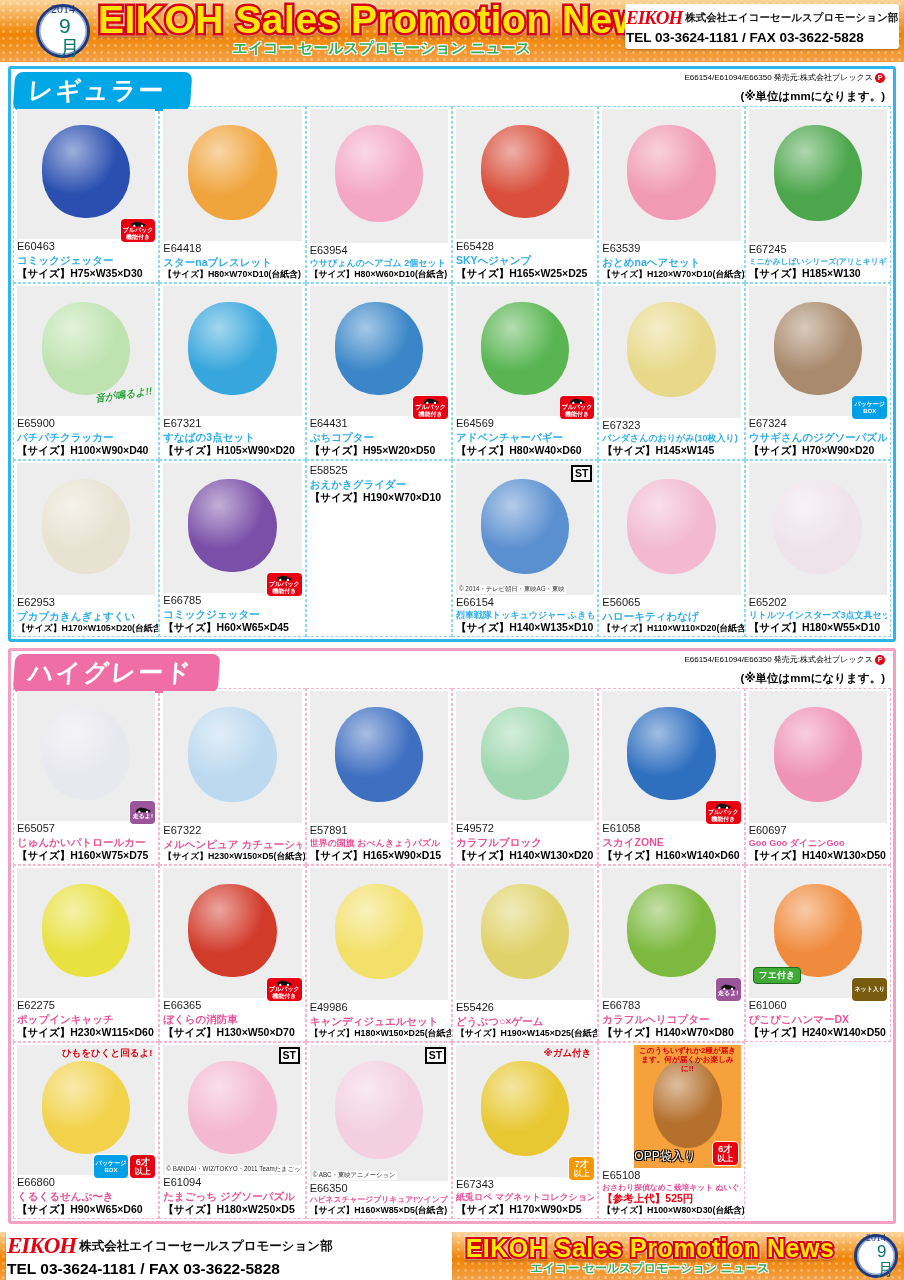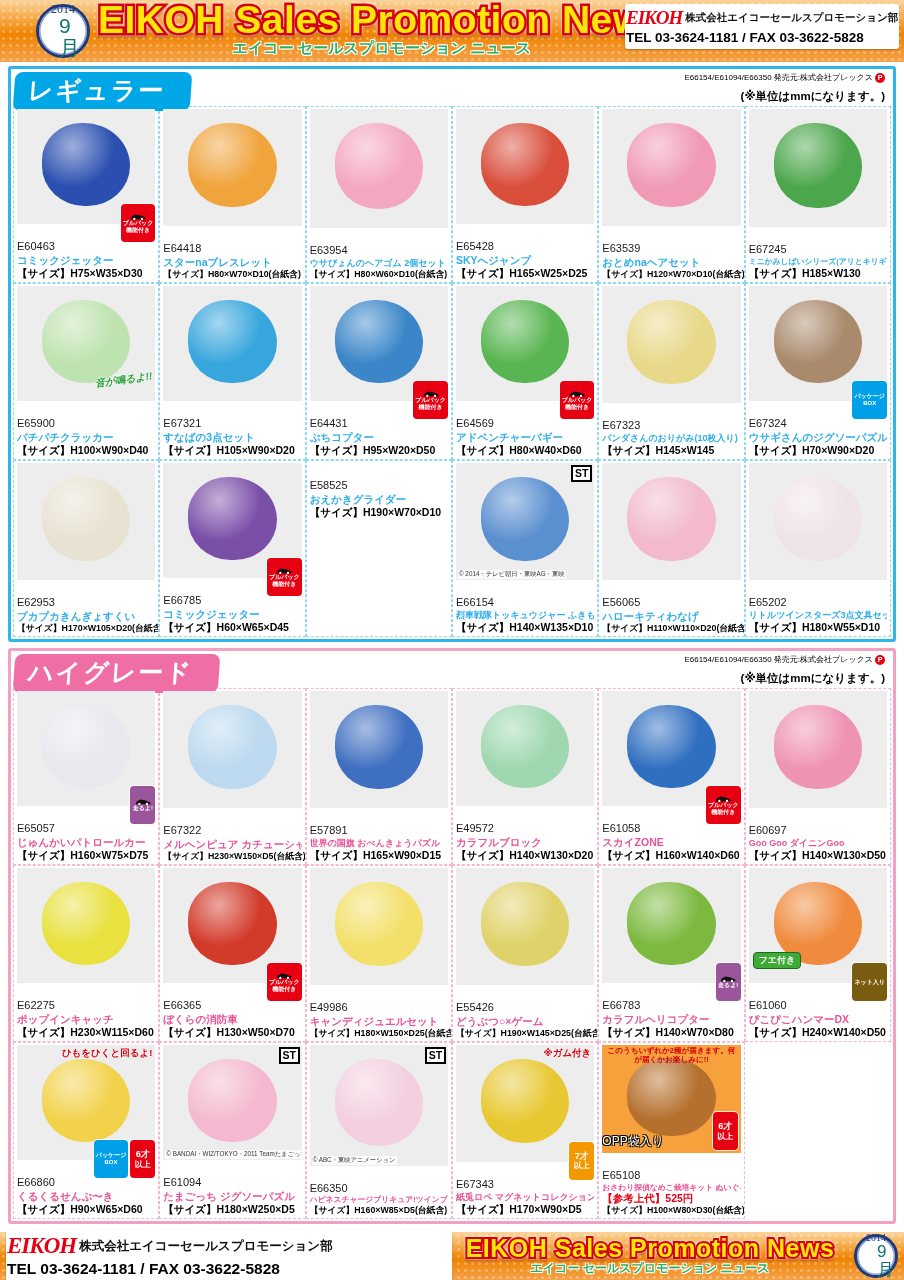--- a/index.html
+++ b/index.html
@@ -64,33 +64,33 @@
     line-height:10px;font-size:7px;font-weight:700;text-align:center;}
   .unit{font-size:11.5px;font-weight:700;color:#000;margin-top:6px;}
   .grid{display:grid;grid-template-columns:repeat(6,1fr);grid-auto-rows:177px;margin:37px 2px 2px;}
   .cell{border:1px dashed;padding:2px 3px;display:flex;flex-direction:column;overflow:hidden;}
   .sec-blue .cell{border-color:#8fd8f2;}
   .sec-pink .cell{border-color:#f7b6cf;}
 
   .photo{flex:1 1 auto;min-height:0;background:#ededed;position:relative;overflow:hidden;}
   .blob{position:absolute;left:18%;top:12%;width:64%;height:72%;border-radius:46% 54% 50% 50%;}
 
-  .info{flex:none;position:relative;padding-top:16px;}
+  .info{flex:none;position:relative;padding-top:1px;}
   .code{font-size:11px;color:#1a1a1a;line-height:1.25;}
   .pname{font-size:10.5px;font-weight:700;line-height:1.25;white-space:nowrap;overflow:hidden;}
   .pname.t-sm{font-size:9px;}
   .pname.t-xs{font-size:7.8px;}
   .sec-blue .pname{color:#2eaee8;}
   .sec-pink .pname{color:#e85298;}
   .price{font-size:10.5px;font-weight:800;color:#e60012;line-height:1.2;}
   .psize{font-size:10.5px;font-weight:700;color:#000;line-height:1.25;white-space:nowrap;}
   .psize.t-sm2{font-size:8.8px;}
 
   .badges{position:absolute;right:0;top:-20px;display:flex;gap:2px;z-index:3;}
-  .badge{min-width:25px;height:38px;border-radius:4px;color:#fff;font-size:6px;font-weight:700;
+  .badge{min-width:25px;height:23px;border-radius:4px;color:#fff;font-size:6px;font-weight:700;
     display:flex;flex-direction:column;align-items:center;justify-content:center;line-height:1.15;
     padding:1px 2px;box-shadow:0 0 0 1px rgba(255,255,255,.8);}
   .badge .car{width:16px;height:7px;fill:#111;}
   .badge.in-photo{position:absolute;right:3px;bottom:3px;}
   .b-age6,.b-age7{font-size:8px;}
   .b-age6 div:first-child,.b-age7 div:first-child{font-size:9px;}
 
   .st-mark{position:absolute;top:2px;right:2px;width:21px;height:17px;background:#fff;border:2px solid #000;
     font-size:10.5px;font-weight:800;color:#000;text-align:center;line-height:13px;z-index:2;}
 
@@ -660,21 +660,21 @@
               <div>以上</div>
             </div>
           </div>
       <div class="code">E67343</div>
       <div class="pname t-sm">紙兎ロペ マグネットコレクションガム</div>
 
       <div class="psize">【サイズ】H170×W90×D5</div>
     </div>
   </div>
       <div class="cell">
-    <div class="photo" style="background: rgb(246, 161, 60);">
+    <div class="photo" style="background: rgb(246, 161, 60); margin-left: 32px;">
       <div class="blob" style="background: radial-gradient(circle at 35% 28%, rgba(255, 255, 255, 0.55), rgba(255, 255, 255, 0) 50%) rgb(181, 112, 45);"></div>
     <div class="note n-head">このうちいずれか2種が届きます。何が届くかお楽しみに!!</div>
           <div class="note n-opp">OPP袋入り</div>
           <div class="badge b-age6 in-photo" style="background: rgb(230, 0, 18);">
             <div>6才</div>
             <div>以上</div>
           </div>
         </div>
     <div class="info">
       <div class="badges"></div>

